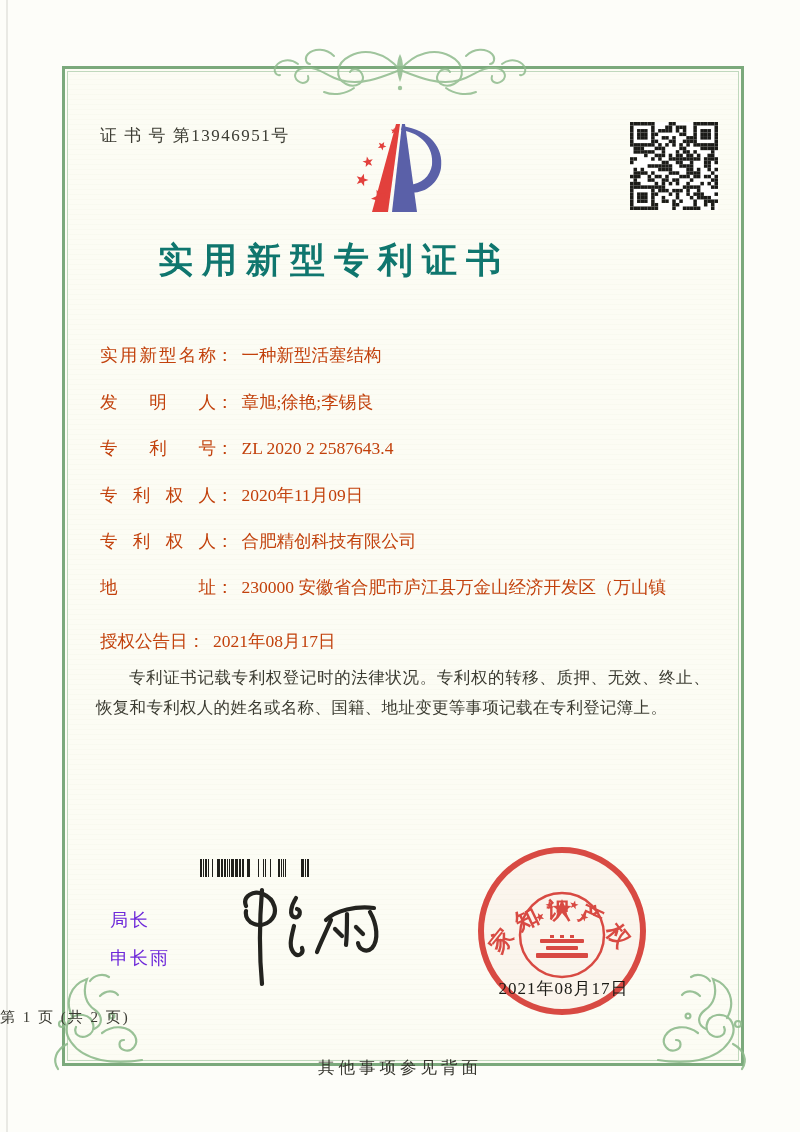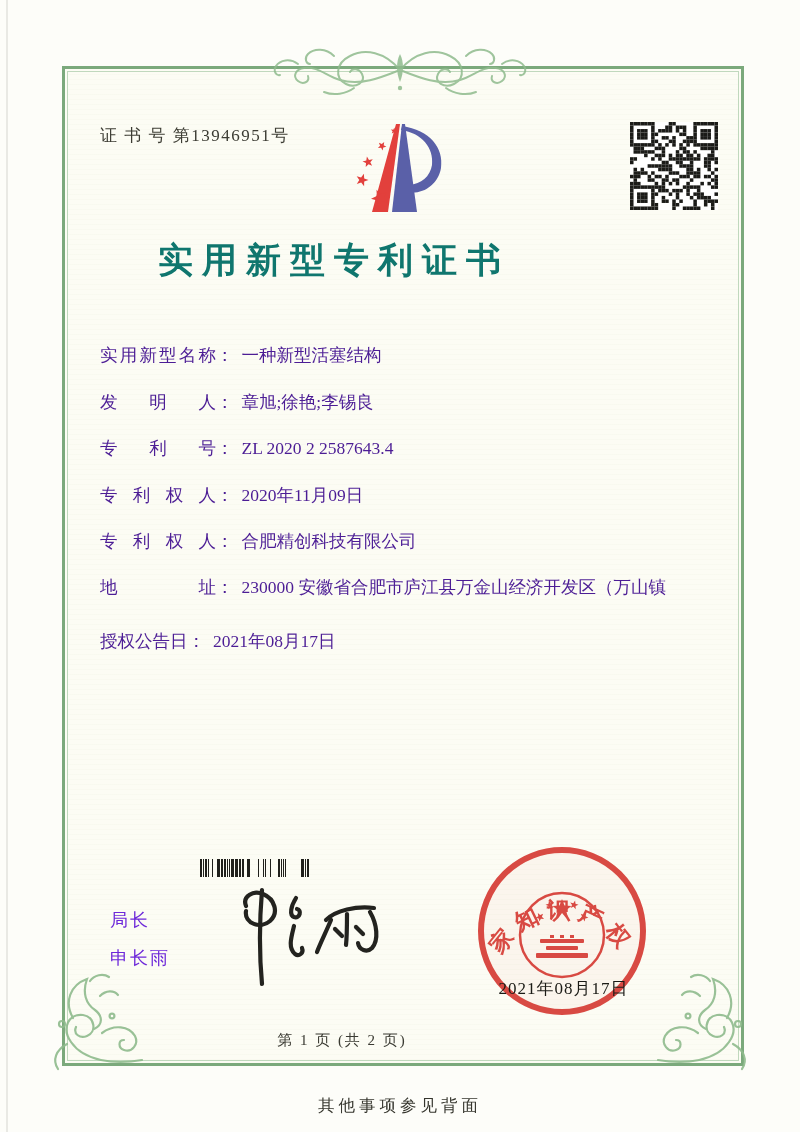--- a/index.html
+++ b/index.html
@@ -12,32 +12,32 @@
   .abs{position:absolute;}
   
   .scan-edge{left:6px;top:0;width:2px;height:1132px;background:#d9d9d3;opacity:.55;}
   
   .frame{left:62px;top:66px;width:676px;height:994px;border:3px solid #7ba97c;background:#fcfcf4;}
   .frame-inner{position:absolute;left:2px;top:2px;right:2px;bottom:2px;border:1px solid #c0d8bd;
     background:repeating-linear-gradient(0deg,rgba(205,215,185,.07) 0 1px,transparent 1px 5px);}
   .cert-no{left:100px;top:124px;font-size:17px;letter-spacing:1.5px;color:#3c3c33;}
   .title{left:0;top:237px;width:668px;text-align:center;font-size:35px;font-weight:600;
     letter-spacing:9px;color:#0f766e;}
-  .field-row{left:100px;width:580px;font-size:17.5px;color:#4c1d95;line-height:26px;}
+  .field-row{left:100px;width:580px;font-size:17.5px;color:#c2410c;line-height:26px;}
   .f-label{display:inline-block;width:116px;text-align:justify;text-align-last:justify;vertical-align:top;}
   .f-colon{display:inline-block;vertical-align:top;margin-right:8px;}
   .f-value{display:inline-block;vertical-align:top;max-width:430px;}
   .addr2{display:block;}
   .grant2{position:absolute;left:282px;top:0;white-space:nowrap;}
   .body-text{left:96px;top:663px;width:614px;font-size:16.5px;line-height:29.5px;
     color:#3b3b31;text-align:justify;letter-spacing:.3px;}
   .body-text p{margin:0;text-indent:2em;}
   .director{font-size:18px;color:#6d28d9;letter-spacing:2px;}
-  .page-num{left:0;top:1031px;width:684px;text-align:center;font-size:15px;letter-spacing:2px;color:#3a3a32;}
-  .back-note{left:0;top:1095px;width:800px;text-align:center;font-size:16.5px;letter-spacing:4px;color:#35352d;}
+  .page-num{left:0;top:1008px;width:684px;text-align:left;font-size:15px;letter-spacing:2px;color:#3a3a32;}
+  .back-note{left:0;top:1057px;width:800px;text-align:center;font-size:16.5px;letter-spacing:4px;color:#35352d;}
   .seal-wrap{left:476px;top:843px;width:172px;height:172px;}
   .seal-date{left:486px;top:977px;width:155px;text-align:center;font-size:17px;color:#1b1b16;letter-spacing:1px;}
   .barcode{left:200px;top:859px;width:112px;height:18px;}
   .ornament{pointer-events:none;}
 </style>
 </head>
 <body>
 
 <div class="abs scan-edge"></div>
 
@@ -445,20 +445,21 @@
   <span class="f-label">专利权人</span><span class="f-colon">：</span><span class="f-value">合肥精创科技有限公司</span>
 </div>
 <div class="abs field-row" style="top:574px;">
   <span class="f-label">地址</span><span class="f-colon">：</span><span class="f-value"><span>230000 安徽省合肥市庐江县万金山经济开发区（万山镇</span></span>
 </div>
 <div class="abs field-row" style="top:628px;">
   <span>授权公告日</span><span class="f-colon">：</span><span>2021年08月17日</span>
 </div>
 
 <div class="abs body-text">
+  <p>专利证书记载专利权登记时的法律状况。专利权的转移、质押、无效、终止、恢复和专利权人的姓名或名称、国籍、地址变更等事项记载在专利登记簿上。</p>
 </div>
 
 <div class="abs barcode" id="barcode"><svg width="112" height="18" viewBox="0 0 112 18">
       <rect x="0" y="0" width="2" height="18" fill="#20201c"></rect>
       <rect x="3" y="0" width="1" height="18" fill="#20201c"></rect>
       <rect x="5" y="0" width="2" height="18" fill="#20201c"></rect>
       <rect x="8" y="0" width="1" height="18" fill="#20201c"></rect>
       <rect x="12" y="0" width="1" height="18" fill="#20201c"></rect>
       <rect x="17" y="0" width="3" height="18" fill="#20201c"></rect>
       <rect x="21" y="0" width="2" height="18" fill="#20201c"></rect>

